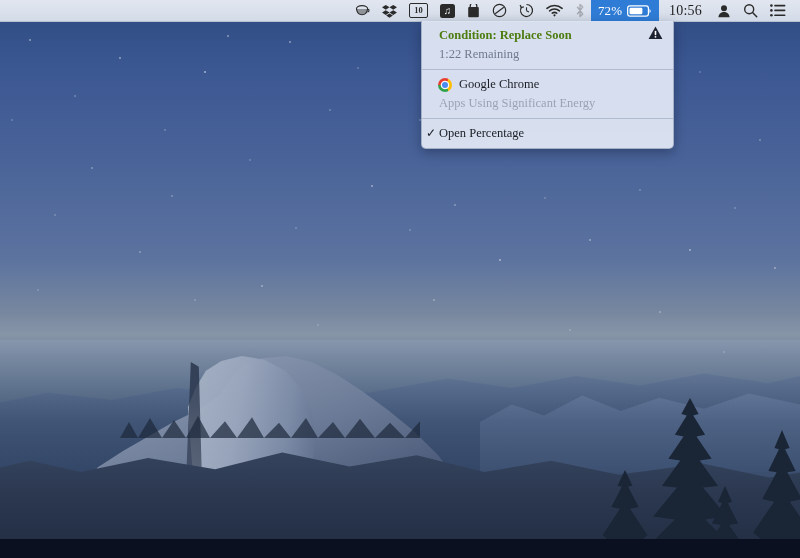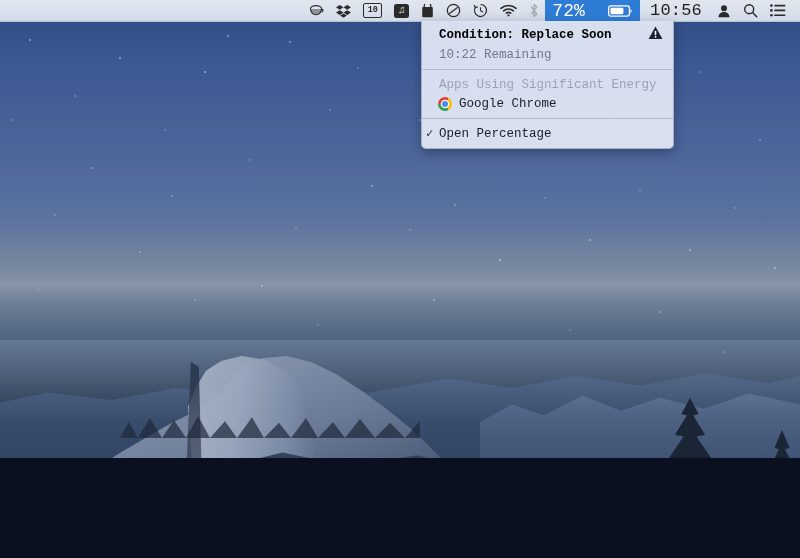--- a/index.html
+++ b/index.html
@@ -3,23 +3,23 @@
 <meta charset="utf-8">
 <style>
   html, body {
     margin: 0;
     padding: 0;
     background: #0b1020;
   }
   #screen {
     position: relative;
     width: 800px;
-    height: 458px;
+    height: 539px;
     overflow: hidden;
-    font-family: Liberation Mono, monospace;
+    font-family: Liberation Serif, serif;
     -webkit-font-smoothing: antialiased;
   }
 
   
   .wallpaper {
     position: absolute;
     inset: 0;
     background:
       linear-gradient(180deg,
         #2e4a80 0%,
@@ -236,27 +236,27 @@
     padding: 0 6px;
     color: #2b2b2b;
   }
   .status-item.dim { opacity: .30; }
   .status-item.selected {
     background: #2f7cd6;
     color: #ffffff;
     padding: 0 7px;
   }
   .status-item .pct {
-    font-size: 18px;
+    font-size: 13px;
     letter-spacing: .1px;
-    margin-right: 23px;
+    margin-right: 5px;
     color: #ffffff;
   }
   .clock {
-    font-size: 17px;
+    font-size: 14px;
     color: #1f1f1f;
     padding: 0 9px 0 10px;
     letter-spacing: .2px;
   }
   .badge-10 {
     display: inline-flex;
     align-items: center;
     justify-content: center;
     width: 17px;
     height: 13px;
@@ -299,21 +299,21 @@
   .menu-row {
     display: flex;
     align-items: center;
     height: 19px;
     padding: 0 10px 0 17px;
     font-size: 12.5px;
     color: #6f7a90;
     white-space: nowrap;
   }
   .menu-row.strong {
-    color: #000000;
+    color: #4d7c0f;
     font-weight: bold;
     justify-content: space-between;
     height: 20px;
   }
   .menu-row.header {
     color: #9aa3b4;
   }
   .menu-row.action {
     color: #1a1d24;
   }
@@ -494,35 +494,35 @@
       <span class="warn-tri">
         <svg width="15" height="14" viewBox="0 0 16 15" aria-hidden="true">
           <path d="M8 0.6 L15.4 14 L0.6 14 Z" fill="#1d2230"></path>
           <rect x="7.15" y="5.2" width="1.7" height="4.6" rx="0.8" fill="#ffffff"></rect>
           <circle cx="8" cy="11.6" r="1" fill="#ffffff"></circle>
         </svg>
       </span>
     </div>
 
     <div class="menu-row">
-      <span>10:22 Remaining</span>
+      <span>1:22 Remaining</span>
     </div>
 
 
     <div class="menu-sep"></div>
-
-    <div class="menu-row header">
-      <span>Apps Using Significant Energy</span>
-    </div>
 
     <div class="menu-row app">
       <span class="chrome-icon"></span>
       <span>Google Chrome</span>
     </div>
 
+    <div class="menu-row header">
+      <span>Apps Using Significant Energy</span>
+    </div>
+
     <div class="menu-sep"></div>
 
     <div class="menu-row action">
       <span class="check">✓</span>
       <span>Open Percentage</span>
     </div>
 
 
   </div>
 

